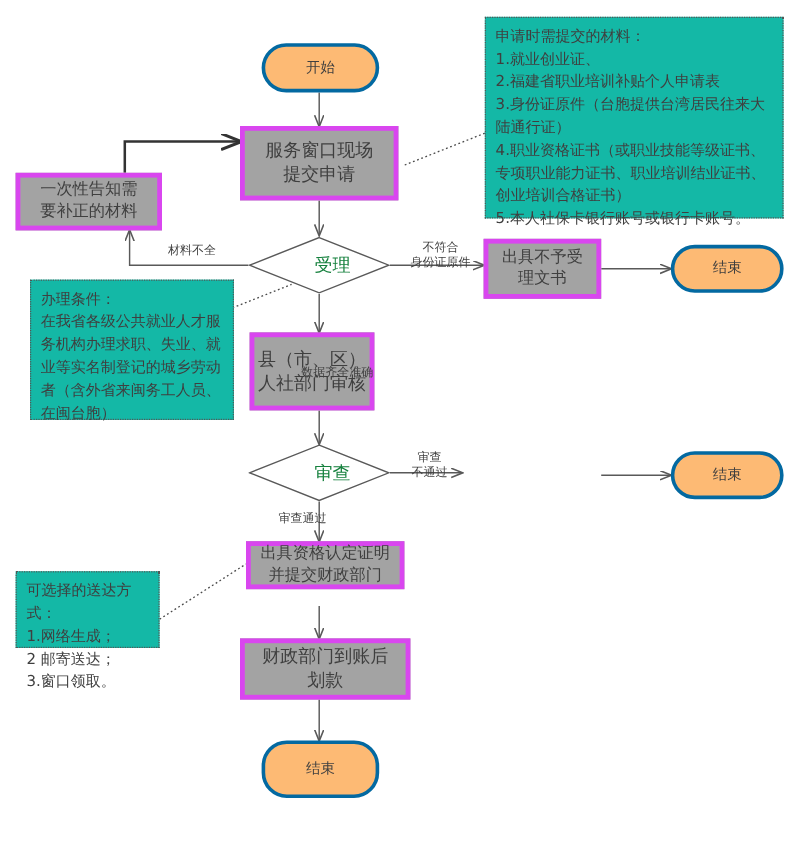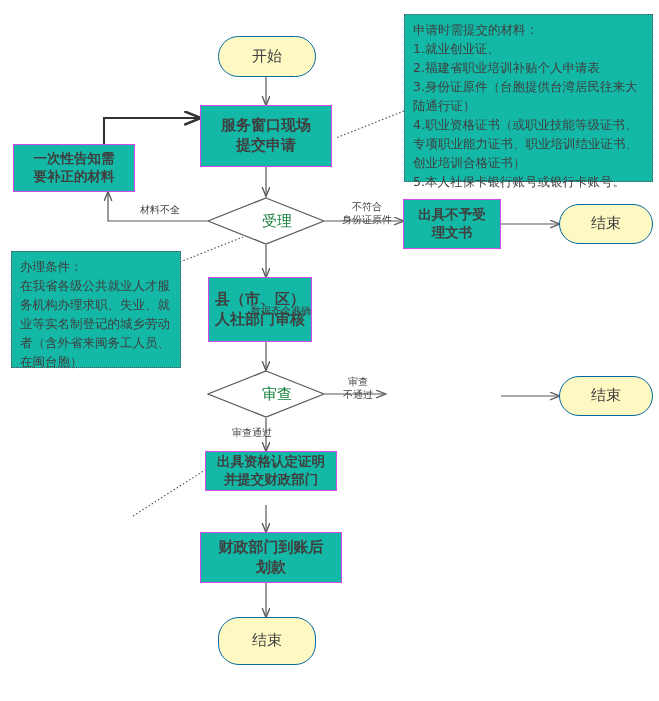--- a/index.html
+++ b/index.html
@@ -32,31 +32,30 @@
     position: absolute;
     box-sizing: border-box;
     display: flex;
     align-items: center;
     justify-content: center;
     text-align: center;
     color: #3f3f3f;
     line-height: 1.32;
   }
   .proc {
-    border: 1px solid #d946ef;
-    background: #14b8a6;
+    border: 4px solid #d946ef;
+    background: #a3a3a3;
     font-size: 15px;
-    font-weight: bold;
   }
   .proc.small { font-size: 13.5px; }
   .term {
-    border: 1px solid #0369a1;
+    border: 3px solid #0369a1;
     border-radius: 21px;
-    background: #fef9c3;
-    font-size: 15px;
+    background: #fdba74;
+    font-size: 12px;
   }
   .note {
     position: absolute;
     box-sizing: border-box;
     border: 1px dotted #555555;
     background: #14b8a6;
     font-size: 12.5px;
     line-height: 1.52;
     color: #3f3f3f;
     padding: 5px 7px 4px 8px;
@@ -208,17 +207,21 @@
 
   <div class="edge-label" style="left:232px; top:426px; width:76px; text-align:left;">审查通过</div>
 
   <div class="note" style="left:404px; top:14px; width:249px; height:168px;">申请时需提交的材料：
 1.就业创业证、
 2.福建省职业培训补贴个人申请表
 3.身份证原件（台胞提供台湾居民往来大陆通行证）
 4.职业资格证书（或职业技能等级证书、专项职业能力证书、职业培训结业证书、创业培训合格证书）
 5.本人社保卡银行账号或银行卡账号。</div>
 
-  <div class="note" style="left:11px; top:233px; width:170px; height:117px;margin-top:18px;">办理条件：
+  <div class="note" style="left:25px; top:233px; width:170px; height:117px;">办理条件：
 在我省各级公共就业人才服务机构办理求职、失业、就业等实名制登记的城乡劳动者（含外省来闽务工人员、在闽台胞）</div>
 
+  <div class="note" style="left:13px; top:476px; width:120px; height:64px;">可选择的送达方式：
+1.网络生成；
+2 邮寄送达；
+3.窗口领取。</div>
 
 </div>
 
 </body></html>

